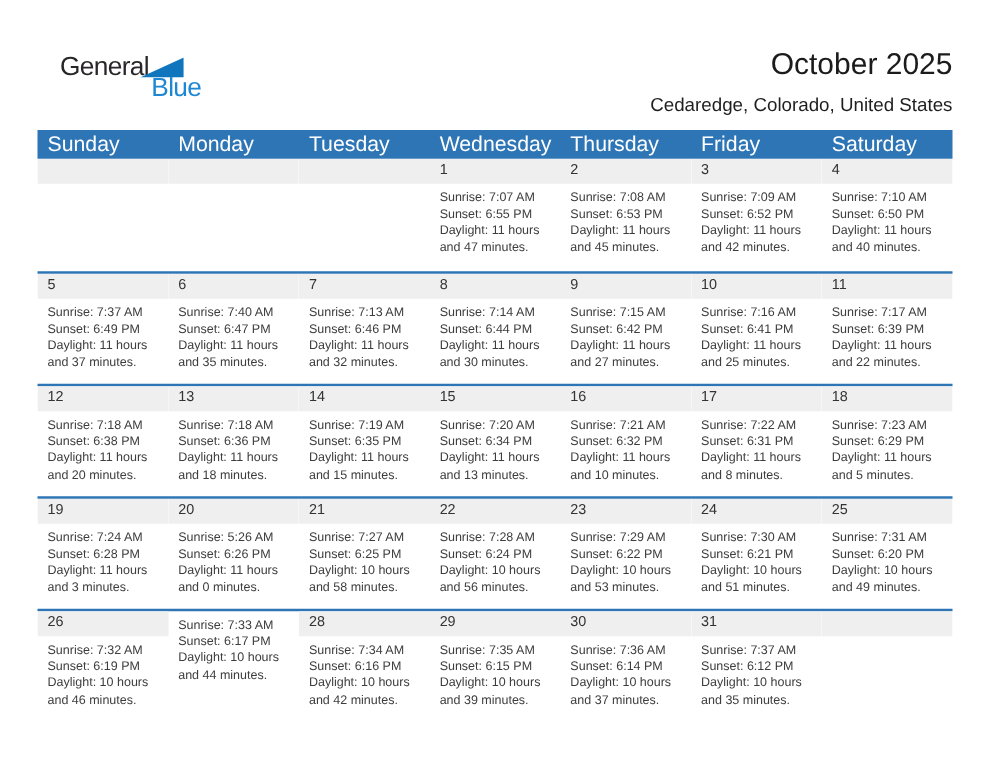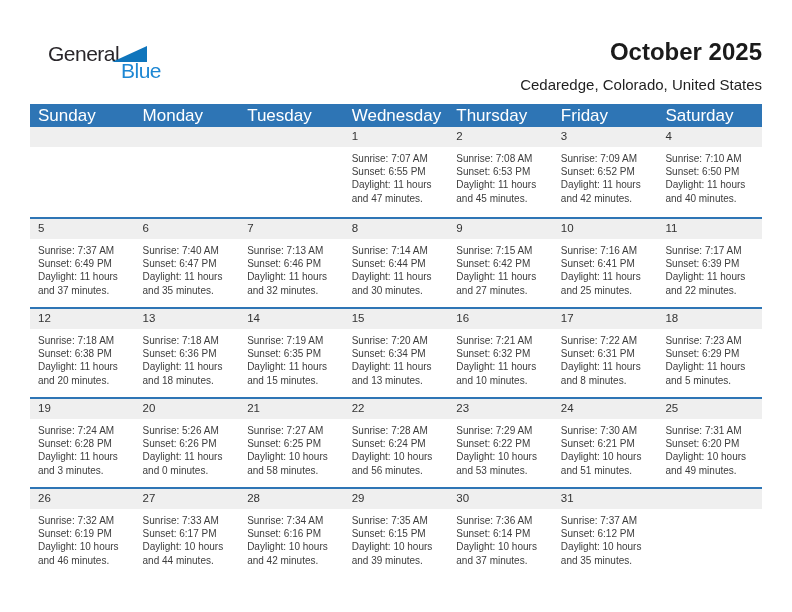--- a/index.html
+++ b/index.html
@@ -47,21 +47,20 @@
   }
 
   
   .page-title {
     position: absolute;
     right: 30px;
     top: 38px;
     font-size: 24px;
     color: #1b1b1b;
     white-space: nowrap;
-    font-weight: bold;
   }
   .page-subtitle {
     position: absolute;
     right: 30px;
     top: 76px;
     font-size: 15px;
     color: #1f1f1f;
     white-space: nowrap;
   }
 
@@ -387,21 +386,20 @@
           <div class="cell">
             <div class="daynum">26</div>
             <div class="details">
               <div>Sunrise: 7:32 AM</div>
               <div>Sunset: 6:19 PM</div>
               <div>Daylight: 10 hours</div>
               <div>and 46 minutes.</div>
             </div>
           </div>
           <div class="cell">
-            <div class="daynum">27</div>
             <div class="details">
               <div>Sunrise: 7:33 AM</div>
               <div>Sunset: 6:17 PM</div>
               <div>Daylight: 10 hours</div>
               <div>and 44 minutes.</div>
             </div>
           </div>
           <div class="cell">
             <div class="daynum">28</div>
             <div class="details">

